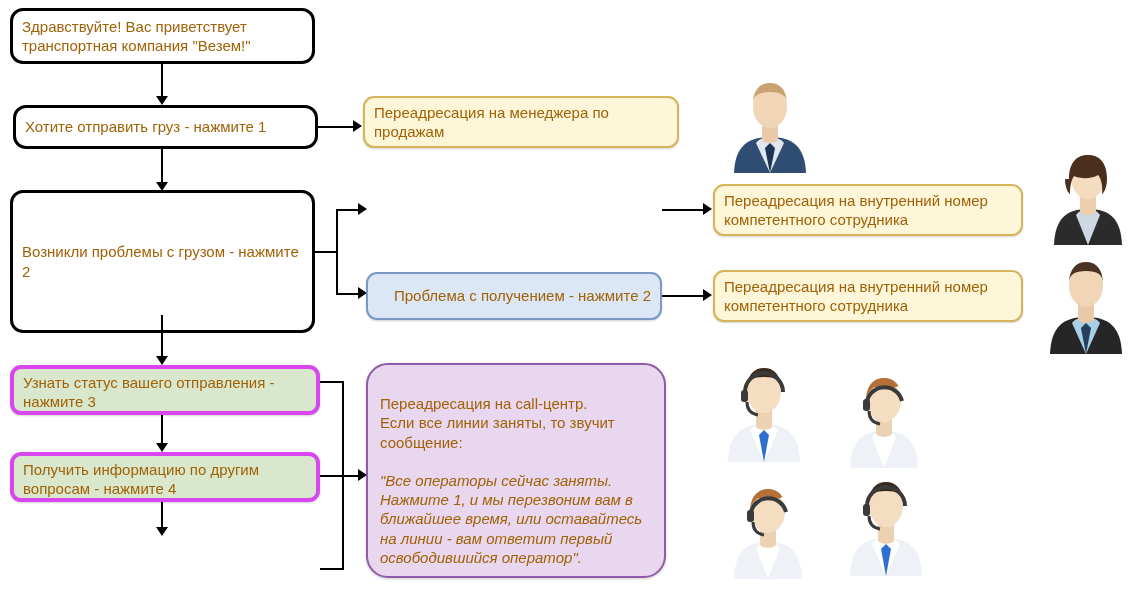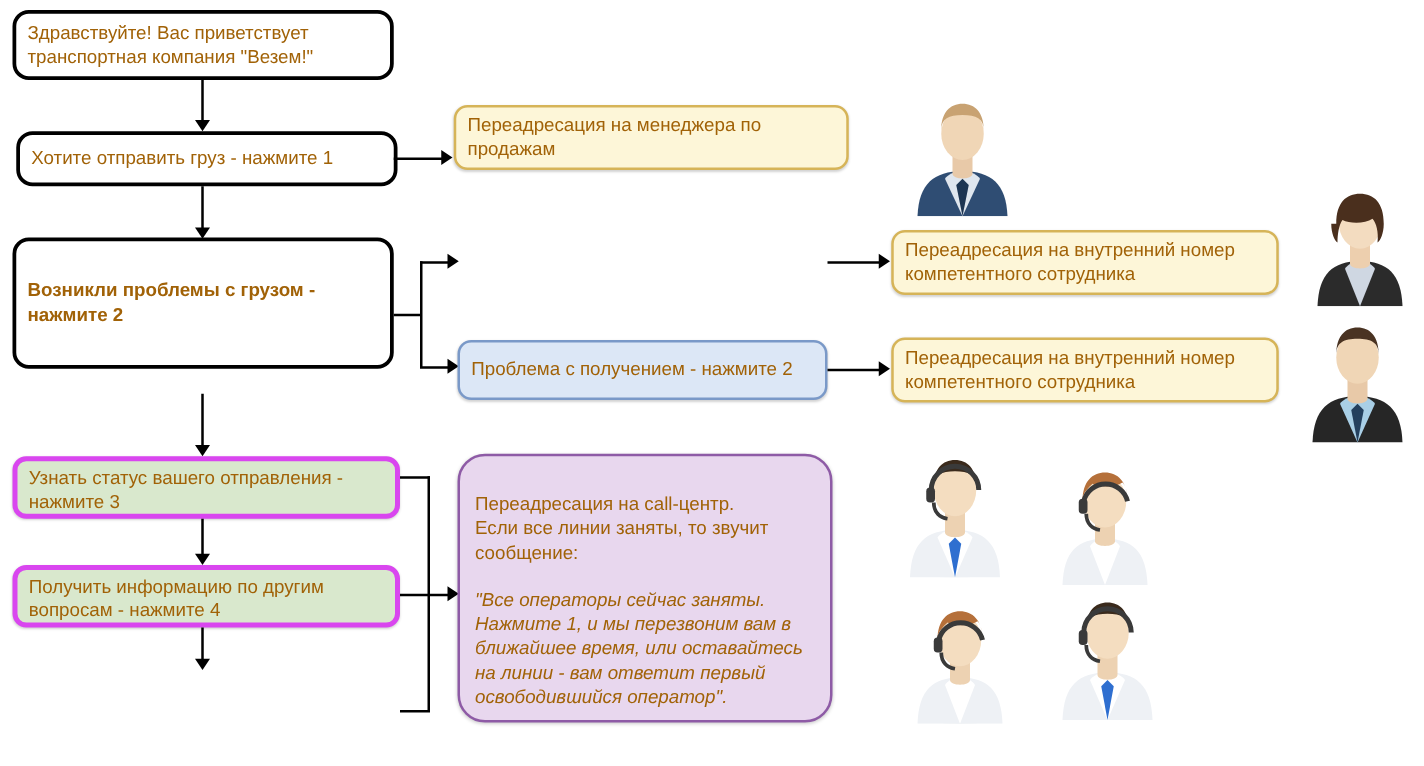--- a/index.html
+++ b/index.html
@@ -88,40 +88,40 @@
   <div class="ln lnv" style="left:161px;top:64px;height:34px;"></div>
   <div class="arw arw-d" style="left:156px;top:96px;"></div>
 
   <div class="node n-black" style="left:13px;top:105px;width:305px;height:44px;">
     <span class="txt">Хотите отправить груз - нажмите 1</span>
   </div>
 
   <div class="ln lnh" style="left:315px;top:126px;width:40px;"></div>
   <div class="arw arw-r" style="left:353px;top:120px;"></div>
 
-  <div class="node n-yellow" style="left:363px;top:84px;width:316px;height:52px;">
+  <div class="node n-yellow" style="left:363px;top:96px;width:316px;height:52px;">
     <span class="txt">Переадресация на менеджера по продажам</span>
   </div>
 
   <div class="ln lnv" style="left:161px;top:149px;height:36px;"></div>
   <div class="arw arw-d" style="left:156px;top:182px;"></div>
 
-  <div class="node n-black" style="left:10px;top:190px;width:305px;height:105px;font-weight:bold;">
+  <div class="node n-black" style="left:10px;top:190px;width:305px;height:143px;">
     <span class="txt">Возникли проблемы с грузом - нажмите 2</span>
   </div>
 
   <div class="ln lnh" style="left:315px;top:251px;width:22px;"></div>
   <div class="ln lnv" style="left:336px;top:209px;height:85px;"></div>
   <div class="ln lnh" style="left:336px;top:209px;width:26px;"></div>
   <div class="arw arw-r" style="left:358px;top:203px;"></div>
   <div class="ln lnh" style="left:336px;top:293px;width:26px;"></div>
   <div class="arw arw-r" style="left:358px;top:287px;"></div>
 
 
-  <div class="node n-blue" style="left:366px;top:272px;width:296px;height:48px;">
+  <div class="node n-blue" style="left:366px;top:272px;width:296px;height:48px;text-align:right;">
     <span class="txt">Проблема с получением - нажмите 2</span>
   </div>
 
   <div class="ln lnh" style="left:662px;top:209px;width:44px;"></div>
   <div class="arw arw-r" style="left:703px;top:203px;"></div>
   <div class="ln lnh" style="left:662px;top:295px;width:44px;"></div>
   <div class="arw arw-r" style="left:703px;top:289px;"></div>
 
   <div class="node n-yellow" style="left:713px;top:184px;width:310px;height:52px;">
     <span class="txt">Переадресация на внутренний номер компетентного сотрудника</span>

